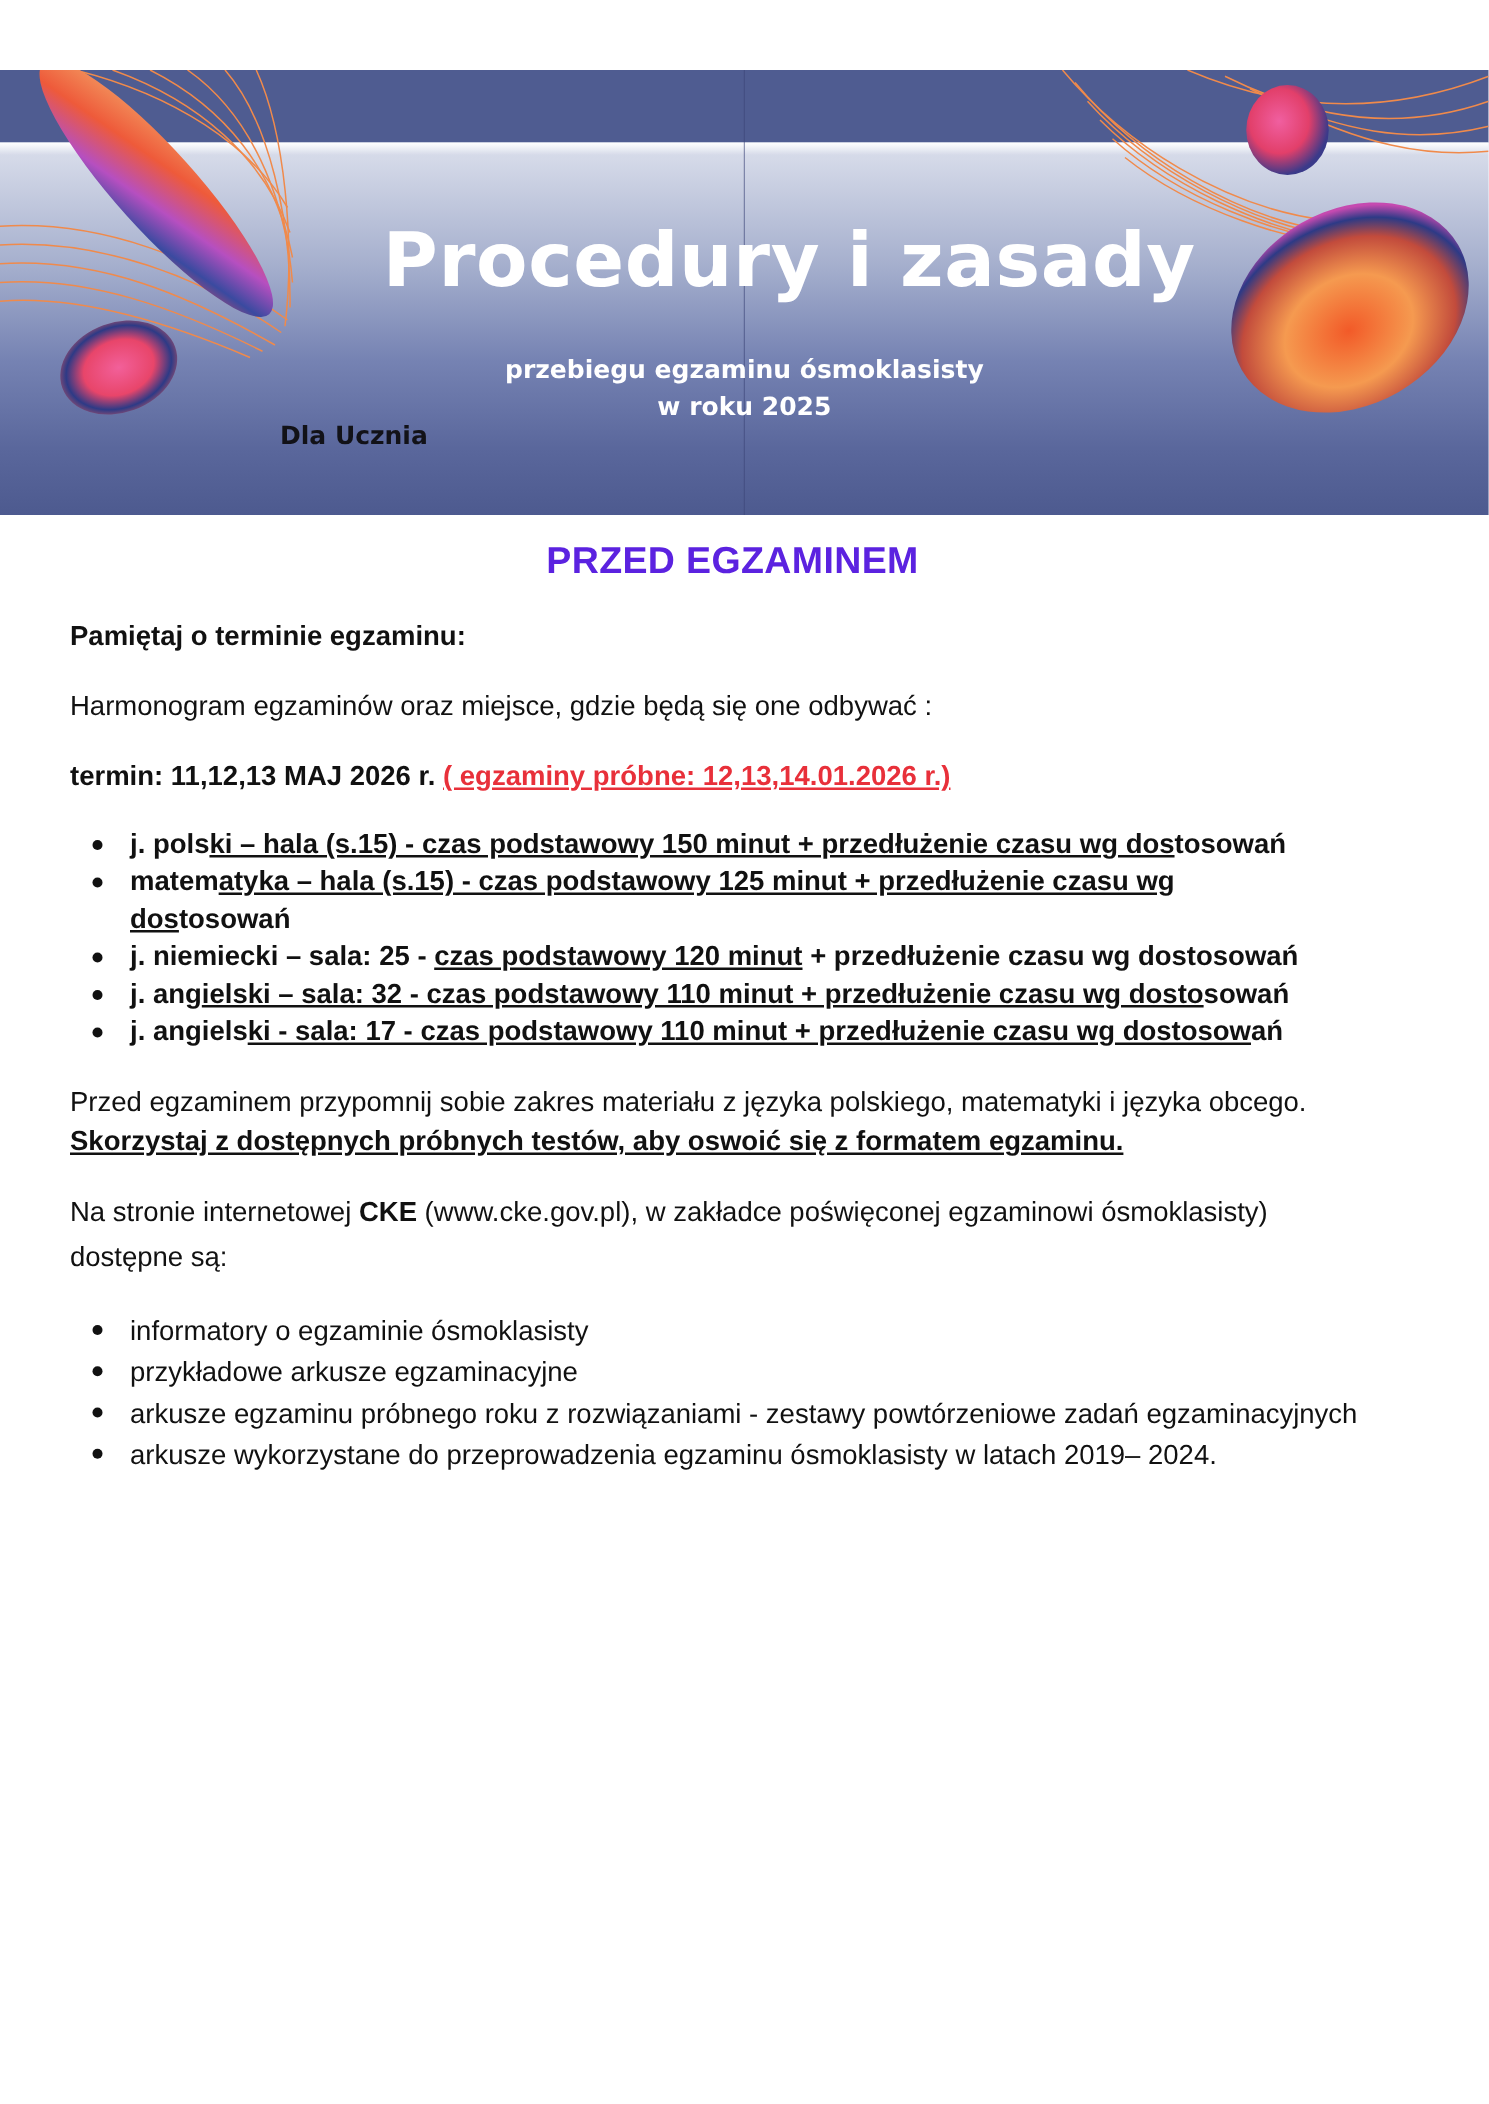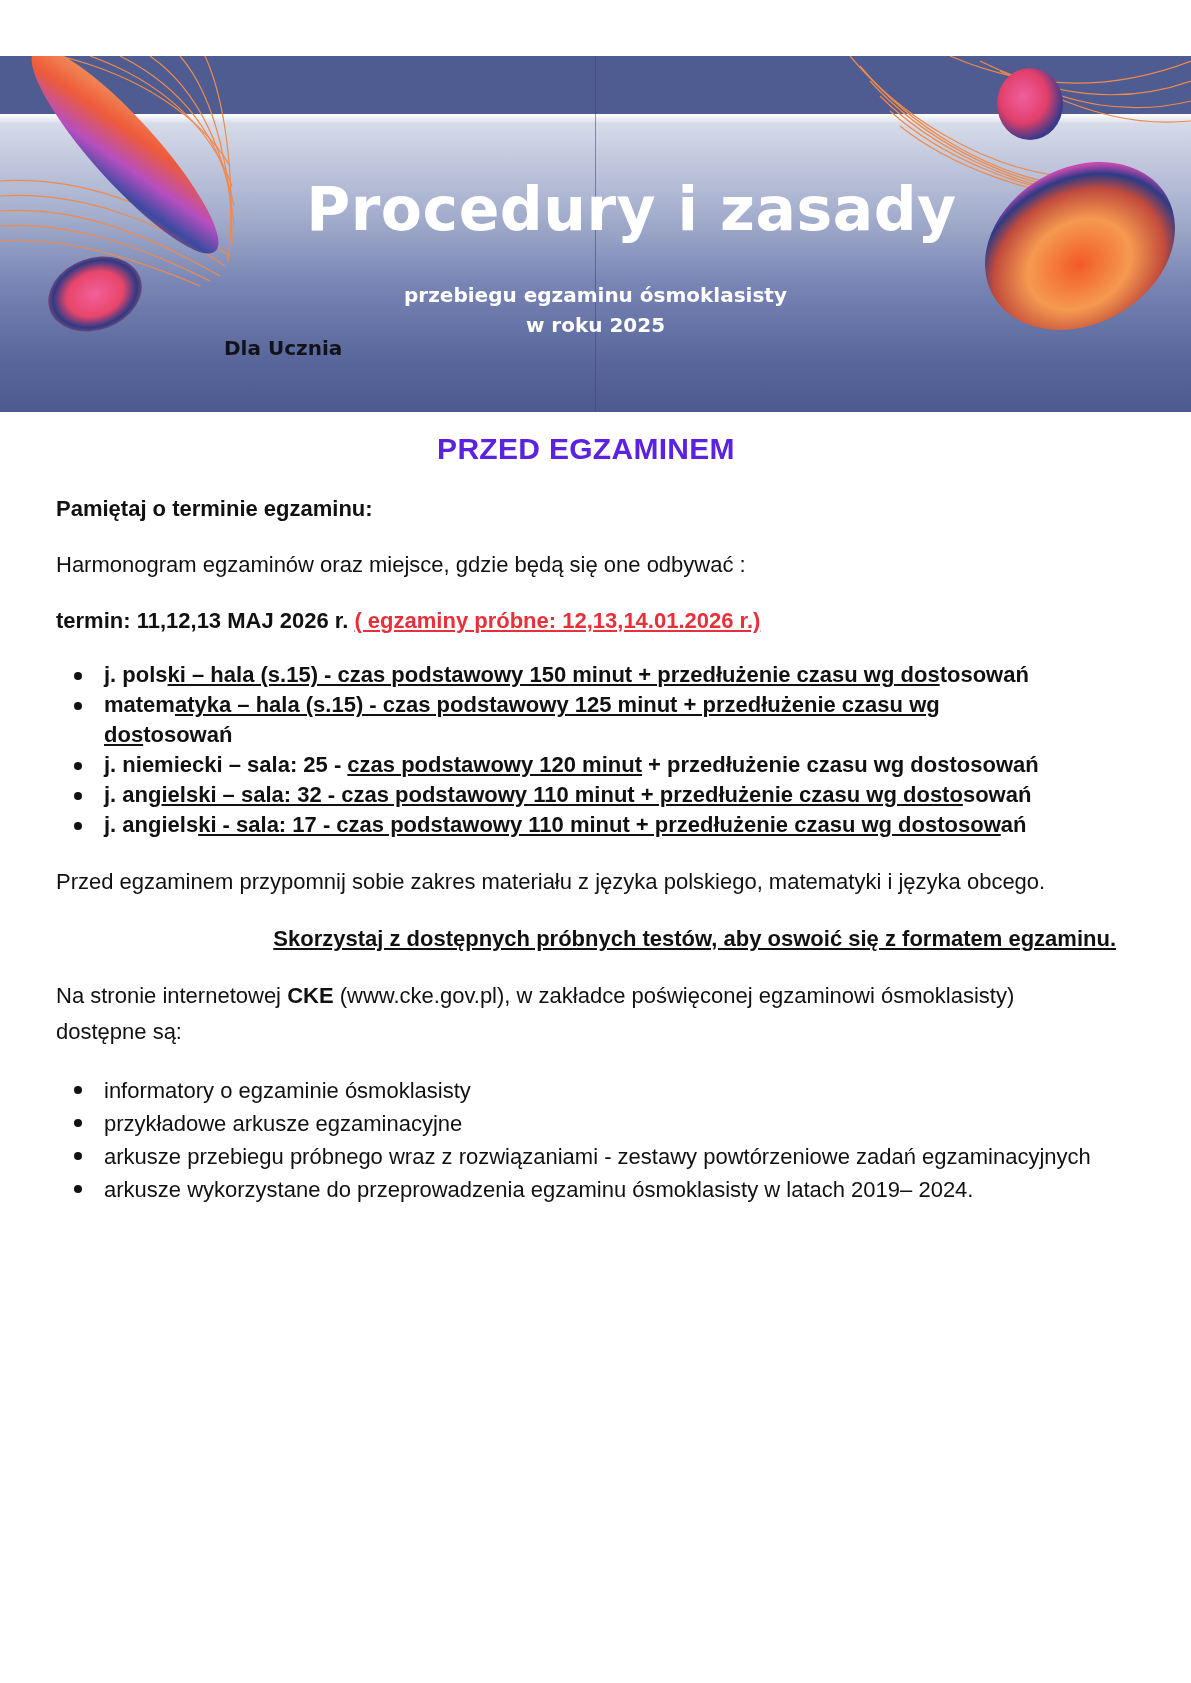--- a/index.html
+++ b/index.html
@@ -31,22 +31,22 @@
   .harmonogram { margin-bottom: 30px; }
   .termin { font-weight: bold; margin-bottom: 26px; }
   .termin .trial { color: #e8303a; text-decoration: underline; }
 
   ul.exams { list-style: none; margin: 0 0 24px 0; padding: 0; }
   ul.exams li { position: relative; padding-left: 48px; font-weight: bold; line-height: 30px; width: 960px; }
   ul.exams li .bullet, ul.resources li .bullet { position: absolute; left: 18px; top: 12px; width: 8px; height: 8px;
              border-radius: 50%; background: #111; }
   .u { text-decoration: underline; text-align: right; }
 
-  .recall { line-height: 36px; margin-bottom: 26px; width: 1040px; }
-  .cta { text-align: right; font-weight: bold; text-decoration: underline; margin-bottom: 26px; }
+  .recall { line-height: 36px; width: 1040px; }
+  .cta { text-align: left; font-weight: bold; text-decoration: underline; margin-bottom: 26px; }
   .cke { line-height: 36px; margin-bottom: 24px; width: 960px; }
   .cke b { font-weight: bold; }
 
   ul.resources { list-style: none; margin: 0; padding: 0; }
   ul.resources li { position: relative; padding-left: 48px; line-height: 33px; width: 1040px; }
 </style>
 </head>
 <body>
 
 <div class="banner">
@@ -169,20 +169,20 @@
     <li>
       <span class="bullet"></span>
       <span>informatory o egzaminie ósmoklasisty</span>
     </li>
     <li>
       <span class="bullet"></span>
       <span>przykładowe arkusze egzaminacyjne</span>
     </li>
     <li>
       <span class="bullet"></span>
-      <span> arkusze przebiegu próbnego wraz z rozwiązaniami - zestawy powtórzeniowe zadań egzaminacyjnych</span>
+      <span> arkusze egzaminu próbnego roku z rozwiązaniami - zestawy powtórzeniowe zadań egzaminacyjnych</span>
     </li>
     <li>
       <span class="bullet"></span>
       <span> arkusze wykorzystane do przeprowadzenia egzaminu ósmoklasisty w latach 2019– 2024.</span>
     </li>
   </ul>
 </div>
 
 </body></html>

